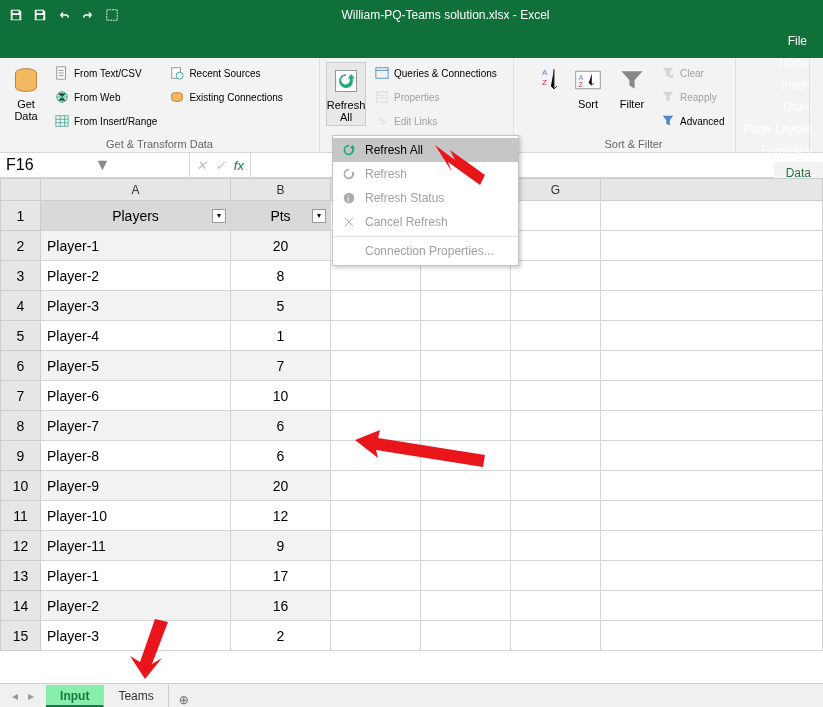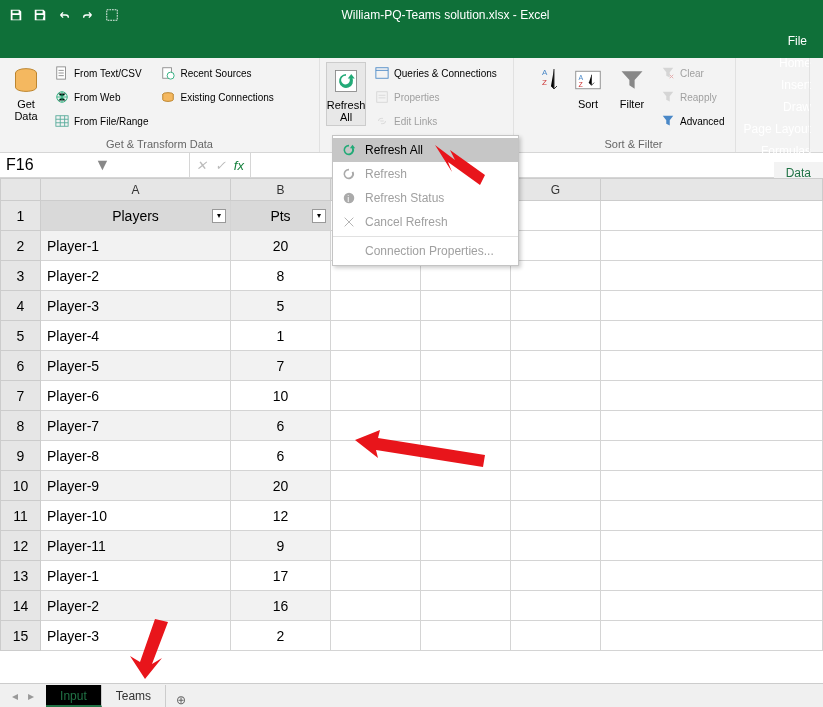--- a/index.html
+++ b/index.html
@@ -60,21 +60,21 @@
 td.tblhdr { background: #d9d9d9; font-weight: normal; text-align: center; position: relative; }
 td.tblhdr .dd { position: absolute; right: 4px; top: 50%; transform: translateY(-50%); width: 14px; height: 14px; border: 1px solid #999; background: #fff; font-size: 8px; display:flex; align-items:center; justify-content:center; }
 td.stripe-even { background: #f2f2f2; }
 td.num { text-align: center; margin-left: 41px; }
 
 
 .sheet-bar { position: absolute; bottom: 0; left: 0; right: 0; height: 24px; background: #f0f0f0; border-top: 1px solid #ccc; display: flex; align-items: center; }
 .sheet-nav { display: flex; gap: 10px; padding: 0 12px; color: #999; }
 .sheet-tabs { display: flex; align-items: flex-end; }
 .sheet-tab { padding: 0 14px; height: 22px; line-height: 22px; border-right: 1px solid #ccc; font-size: 12px; cursor: pointer; color: #333; }
-.sheet-tab.active { background: #000000; color: #217346; font-weight: normal; border-bottom: 2px solid #217346; }
+.sheet-tab.active { background: #86efac; color: #217346; font-weight: bold; border-bottom: 2px solid #217346; }
 .sheet-add { padding: 0 10px; color: #666; cursor: pointer; }
 
 
 .arrow { position: absolute; z-index: 100; pointer-events: none; }
 </style>
 </head>
 <body>
 
 <div class="titlebar">
   <div class="qat">
@@ -160,21 +160,21 @@
             </span>
             <span>From Web</span>
           </div>
         <div class="rib-item">
             <span class="sm-ic">
               <svg width="14" height="14" viewBox="0 0 16 16">
                 <rect x="1" y="2" width="14" height="12" fill="none" stroke="#5a9"></rect>
                 <path stroke="#5a9" d="M1 6h14M1 10h14M6 2v12M11 2v12"></path>
               </svg>
             </span>
-            <span>From File/Range</span>
+            <span>From Insert/Range</span>
           </div>
       </div>
       <div class="col-items">
         <div class="rib-item">
             <span class="sm-ic">
               <svg width="14" height="14" viewBox="0 0 16 16">
                 <rect x="2" y="2" width="10" height="12" fill="#fff" stroke="#888"></rect>
                 <circle cx="11" cy="11" r="4" fill="#fff" stroke="#2a7"></circle>
               </svg>
             </span>

